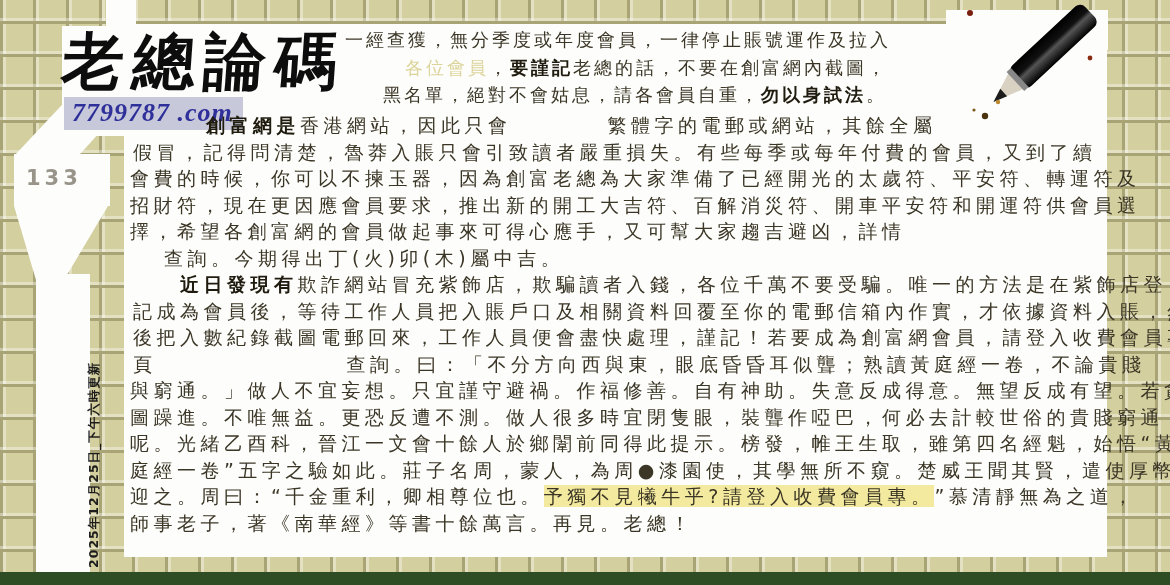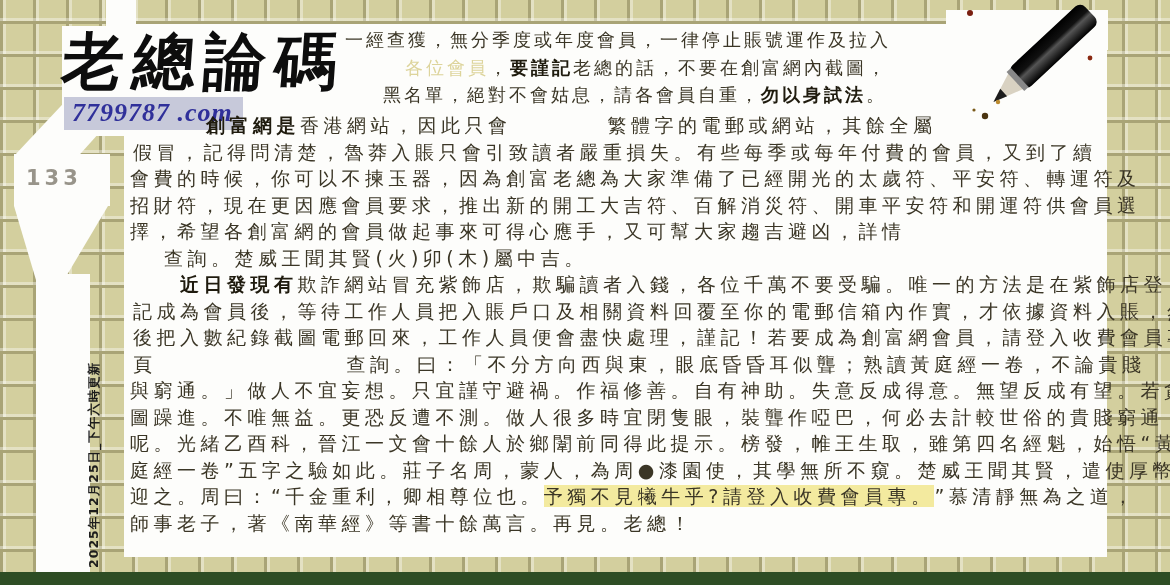--- a/index.html
+++ b/index.html
@@ -100,21 +100,21 @@
       <div class="tline" style="padding-left: 60px;"><span class="seg-f">各位會員</span><span class="seg-n">，</span><span class="seg-b">要謹記</span><span class="seg-n">老總的話，不要在創富網內截圖，</span></div>
       <div class="tline" style="padding-left: 38px;"><span class="seg-n">黑名單，絕對不會姑息，請各會員自重，</span><span class="seg-b">勿以身試法</span><span class="seg-n">。</span></div>
     </div>
 
   <div id="article" class="tblock">
       <div class="tline" style="padding-left: 76px;"><span class="seg-b">創富網是</span><span class="seg-n">香港網站，因此只會</span><span class="gap" style="width: 96px;"></span><span class="seg-n">繁體字的電郵或網站，其餘全屬</span></div>
       <div class="tline" style="padding-left: 3px;"><span class="seg-n">假冒，記得問清楚，魯莽入賬只會引致讀者嚴重損失。有些每季或每年付費的會員，又到了續</span></div>
       <div class="tline"><span class="seg-n">會費的時候，你可以不揀玉器，因為創富老總為大家準備了已經開光的太歲符、平安符、轉運符及</span></div>
       <div class="tline"><span class="seg-n">招財符，現在更因應會員要求，推出新的開工大吉符、百解消災符、開車平安符和開運符供會員選</span></div>
       <div class="tline"><span class="seg-n">擇，希望各創富網的會員做起事來可得心應手，又可幫大家趨吉避凶，詳情</span></div>
-      <div class="tline" style="padding-left: 34px;"><span class="seg-n">查詢。楚威王聞其賢(火)卯(木)屬中吉。</span></div>
+      <div class="tline" style="padding-left: 34px;"><span class="seg-n">查詢。今期得出丁(火)卯(木)屬中吉。</span></div>
       <div class="tline" style="padding-left: 50px;"><span class="seg-b">近日發現有</span><span class="seg-n">欺詐網站冒充紫飾店，欺騙讀者入錢，各位千萬不要受騙。唯一的方法是在紫飾店登</span></div>
       <div class="tline" style="padding-left: 3px;"><span class="seg-n">記成為會員後，等待工作人員把入賬戶口及相關資料回覆至你的電郵信箱內作實，才依據資料入賬，然</span></div>
       <div class="tline" style="padding-left: 3px;"><span class="seg-n">後把入數紀錄截圖電郵回來，工作人員便會盡快處理，謹記！若要成為創富網會員，請登入收費會員專</span></div>
       <div class="tline" style="padding-left: 3px;"><span class="seg-n">頁</span><span class="gap" style="width: 190px;"></span><span class="seg-n">查詢。曰：「不分方向西與東，眼底昏昏耳似聾；熟讀黃庭經一卷，不論貴賤</span></div>
       <div class="tline"><span class="seg-n">與窮通。」做人不宜妄想。只宜謹守避禍。作福修善。自有神助。失意反成得意。無望反成有望。若貪</span></div>
       <div class="tline"><span class="seg-n">圖躁進。不唯無益。更恐反遭不測。做人很多時宜閉隻眼，裝聾作啞巴，何必去計較世俗的貴賤窮通</span></div>
       <div class="tline"><span class="seg-n">呢。光緒乙酉科，晉江一文會十餘人於鄉闈前同得此提示。榜發，帷王生取，雖第四名經魁，始悟“黃</span></div>
       <div class="tline"><span class="seg-n">庭經一卷”五字之驗如此。莊子名周，蒙人，為周●漆園使，其學無所不窺。楚威王聞其賢，遣使厚幣</span></div>
       <div class="tline"><span class="seg-n">迎之。周曰：“千金重利，卿相尊位也。</span><span class="seg-h">予獨不見犧牛乎?請登入收費會員專。</span><span class="seg-n">”慕清靜無為之道，</span></div>
       <div class="tline"><span class="seg-n">師事老子，著《南華經》等書十餘萬言。再見。老總！</span></div>

